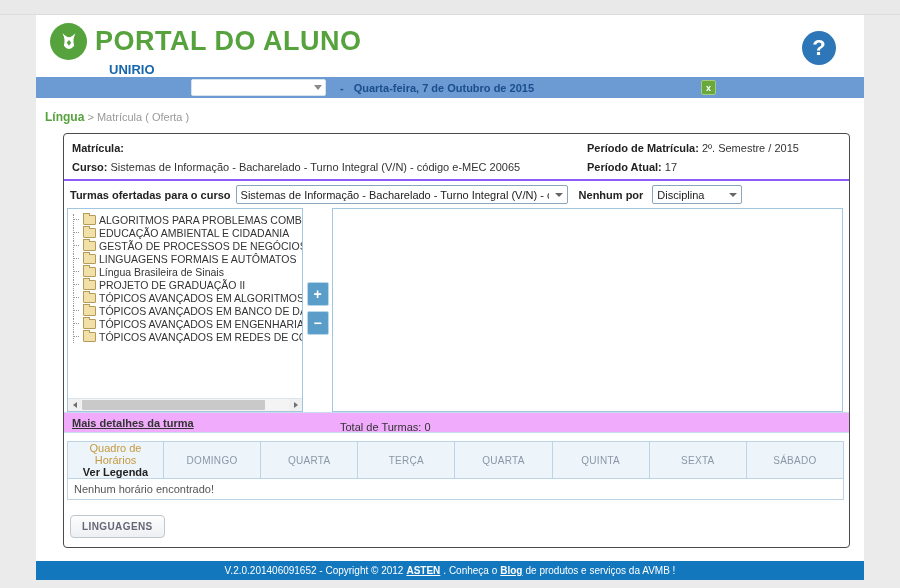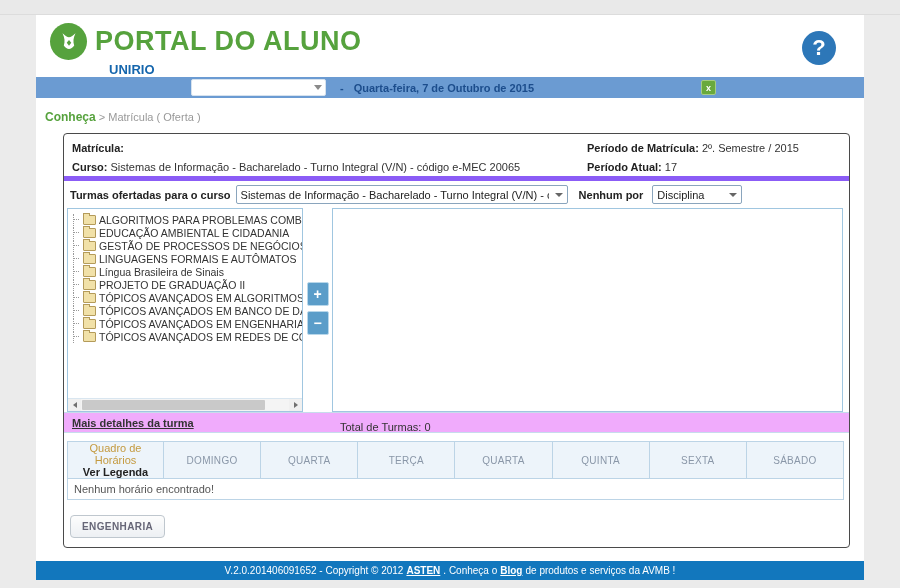--- a/index.html
+++ b/index.html
@@ -34,21 +34,21 @@
   .close-btn { position:absolute; left:665px; top:3px; width:15px; height:15px; background:#69a93c; border:1px solid #a5cc82;
     color:#fff; font-size:9px; font-weight:bold; display:flex; align-items:center; justify-content:center; border-radius:2px; cursor:pointer; }
 
   
   .breadcrumb { padding:12px 0 9px 9px; }
   .crumb-home { color:#56a23d; font-weight:bold; font-size:12px; cursor:pointer; }
   .crumb-sep, .crumb-cur { color:#999; font-size:11px; }
 
   
   .mainbox { margin:0 14px 0 27px; border:1px solid #4a4a4a; border-radius:4px; background:#fff; }
-  .info-section { display:flex; padding:8px 10px 6px 8px; border-bottom:5px solid #8b5cf6; height:47px; }
+  .info-section { display:flex; padding:8px 10px 6px 8px; border-bottom:2px solid #8b5cf6; height:47px; }
   .info-left { flex:1; }
   .info-right { width:252px; }
   .info-row { margin-bottom:7px; white-space:nowrap; }
   .lbl { font-weight:bold; color:#222; }
   .val { color:#333; }
 
   .filters { display:flex; align-items:center; padding:4px 4px 4px 6px; height:27px; gap:5px; }
   .select-box { border:1px solid #8aa5bd; background:#fff; height:19px; display:flex; align-items:center;
     padding:0 4px; gap:6px; border-radius:2px; cursor:pointer; }
   .select-box .v { white-space:nowrap; overflow:hidden; font-size:11px; color:#222; }
@@ -130,21 +130,21 @@
     <div class="sel">
       <span></span>
       <span class="sel-arrow"></span>
     </div>
     <span class="dash">-</span>
     <span class="date">Quarta-feira, 7 de Outubro de 2015</span>
     <div class="close-btn">x</div>
   </div>
 
   <div class="breadcrumb">
-    <span class="crumb-home">Conheça</span>
+    <span class="crumb-home">Língua</span>
     <span class="crumb-sep">&gt;</span>
     <span class="crumb-cur">Matrícula ( Oferta )</span>
   </div>
 
   <div class="mainbox">
 
     <div class="info-section">
       <div class="info-left">
         <div class="info-row">
           <span class="lbl">Matrícula:</span>
@@ -280,21 +280,21 @@
             <th class="day-cell">SÁBADO</th>
           </tr>
       </thead>
       <tbody>
         <tr class="empty-row">
           <td colspan="8">Nenhum horário encontrado!</td>
         </tr>
       </tbody>
     </table>
 
-    <button class="solicitar">ENGENHARIA</button>
+    <button class="solicitar">LINGUAGENS</button>
   </div>
 
   <div class="footer">
     <span>V.2.0.201406091652 - Copyright © 2012</span>
     <a>ASTEN</a>
     <span>. Conheça o</span>
     <a>Blog</a>
     <span>de produtos e serviços da AVMB !</span>
   </div>
 

